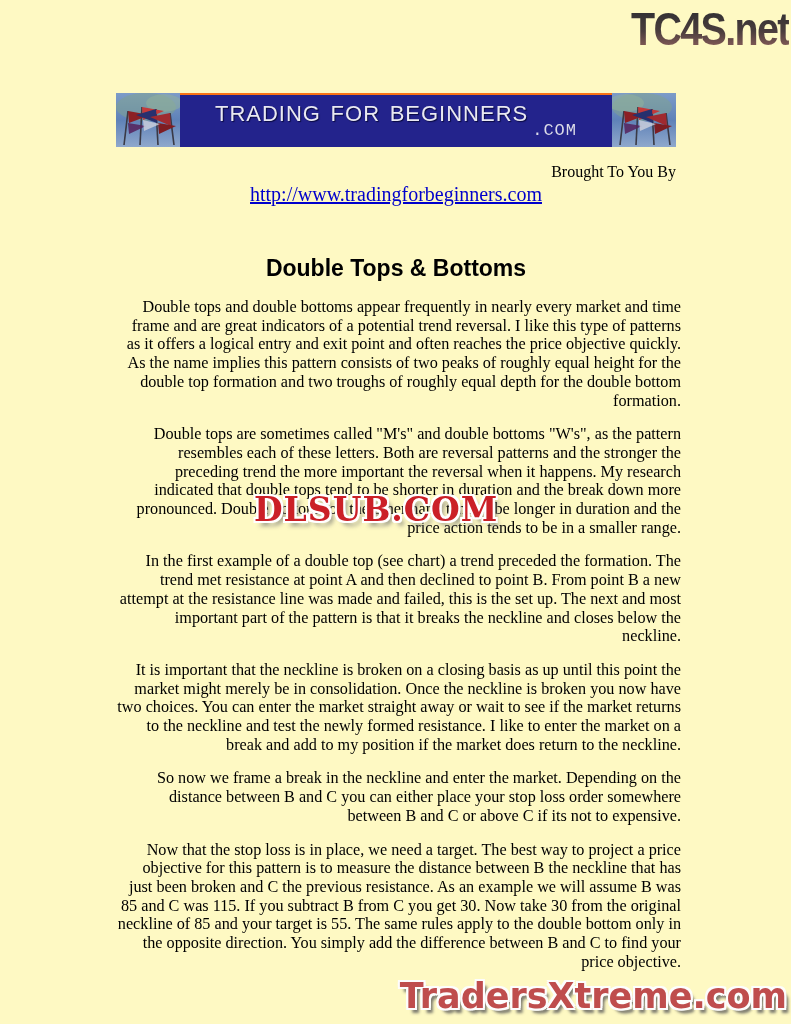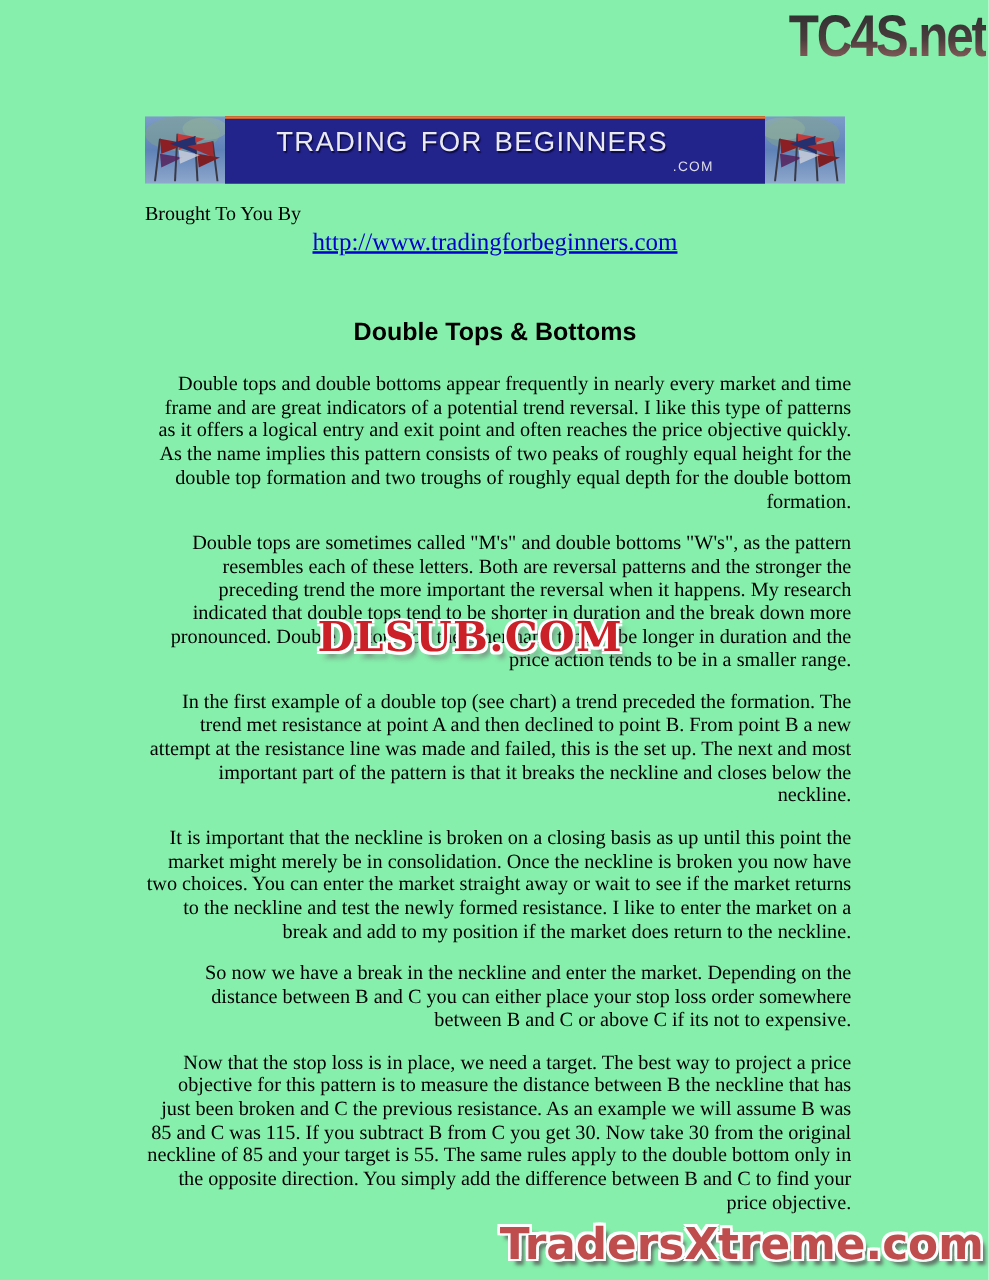--- a/index.html
+++ b/index.html
@@ -1,19 +1,19 @@
 <!DOCTYPE html>
 <html><head>
 <meta charset="utf-8">
 <style>
   * { margin:0; padding:0; box-sizing:border-box; }
   html,body { background:#ffffff; }
   #page {
     position:relative; width:791px; height:1024px;
-    background:#86efac; overflow:hidden;
+    background:#fef9c3; overflow:hidden;
     font-family:"Liberation Serif", serif;
   }
 
   
   .tc4s {
     position:absolute; top:1px; right:2px;
     font-family:"Liberation Sans", sans-serif;
     font-weight:bold; font-size:47px; letter-spacing:-2px;
     transform:scaleX(.84); transform-origin:100% 0;
     background:linear-gradient(to bottom, #2f2f31 15%, #4a3d3d 55%, #9a6762 95%);
@@ -34,43 +34,43 @@
     position:relative;
   }
   .banner-title {
     font-family:"Liberation Sans", sans-serif;
     font-variant:small-caps; text-transform:lowercase;
     font-size:31px; letter-spacing:1px; color:#e9e9f2;
     text-shadow:1px 1px 1px #0a0a40;
     line-height:1;
   }
   .banner-com {
-    font-family:Liberation Sans, sans-serif;
-    font-size:11px; letter-spacing:1px; color:#dcdce8;
+    font-family:Liberation Mono, monospace;
+    font-size:17px; letter-spacing:1px; color:#dcdce8;
     text-transform:uppercase;
     align-self:flex-end; margin:0 0 7px 4px;
   }
 
   
   .brought {
     position:absolute; left:116px; top:163px; width:560px;
-    text-align:left; font-size:16px; color:#000;
+    text-align:right; font-size:16px; color:#000;
   }
   .linkline {
     position:absolute; left:116px; top:183px; width:560px;
     text-align:center; font-size:20px;
   }
   .linkline a { color:#0000cc; text-decoration:underline; cursor:pointer; }
 
   
   .article-title {
     position:absolute; left:116px; top:255px; width:560px;
     text-align:center;
     font-family:"Liberation Sans", sans-serif;
-    font-weight:bold; font-size:20px; color:#000;
+    font-weight:bold; font-size:23px; color:#000;
   }
   .content {
     position:absolute; left:116px; top:298px; width:565px;
     font-size:16.2px; line-height:18.7px; color:#000;
     text-align:right;
   }
   .content p { margin:0 0 15px 0; }
 
   
   .watermark {
@@ -155,21 +155,21 @@
     <a href="#">http://www.tradingforbeginners.com</a>
   </div>
 
   <h1 class="article-title">Double Tops &amp; Bottoms</h1>
 
   <div class="content">
     <p>Double tops and double bottoms appear frequently in nearly every market and time frame and are great indicators of a potential trend reversal. I like this type of patterns as it offers a logical entry and exit point and often reaches the price objective quickly. As the name implies this pattern consists of two peaks of roughly equal height for the double top formation and two troughs of roughly equal depth for the double bottom formation.</p>
     <p>Double tops are sometimes called "M's" and double bottoms "W's", as the pattern resembles each of these letters. Both are reversal patterns and the stronger the preceding trend the more important the reversal when it happens. My research indicated that double tops tend to be shorter in duration and the break down more pronounced. Double bottoms on the other hand tend to be longer in duration and the price action tends to be in a smaller range.</p>
     <p>In the first example of a double top (see chart) a trend preceded the formation. The trend met resistance at point A and then declined to point B. From point B a new attempt at the resistance line was made and failed, this is the set up. The next and most important part of the pattern is that it breaks the neckline and closes below the neckline.</p>
     <p>It is important that the neckline is broken on a closing basis as up until this point the market might merely be in consolidation. Once the neckline is broken you now have two choices. You can enter the market straight away or wait to see if the market returns to the neckline and test the newly formed resistance. I like to enter the market on a break and add to my position if the market does return to the neckline.</p>
-    <p>So now we have a break in the neckline and enter the market. Depending on the distance between B and C you can either place your stop loss order somewhere between B and C or above C if its not to expensive.</p>
+    <p>So now we frame a break in the neckline and enter the market. Depending on the distance between B and C you can either place your stop loss order somewhere between B and C or above C if its not to expensive.</p>
     <p>Now that the stop loss is in place, we need a target. The best way to project a price objective for this pattern is to measure the distance between B the neckline that has just been broken and C the previous resistance. As an example we will assume B was 85 and C was 115. If you subtract B from C you get 30. Now take 30 from the original neckline of 85 and your target is 55. The same rules apply to the double bottom only in the opposite direction. You simply add the difference between B and C to find your price objective.</p>
   </div>
 
   <div class="watermark">DLSUB.COM</div>
 
   <div class="footer-logo">TradersXtreme.com</div>
 
 </div>
 
 </body></html>

